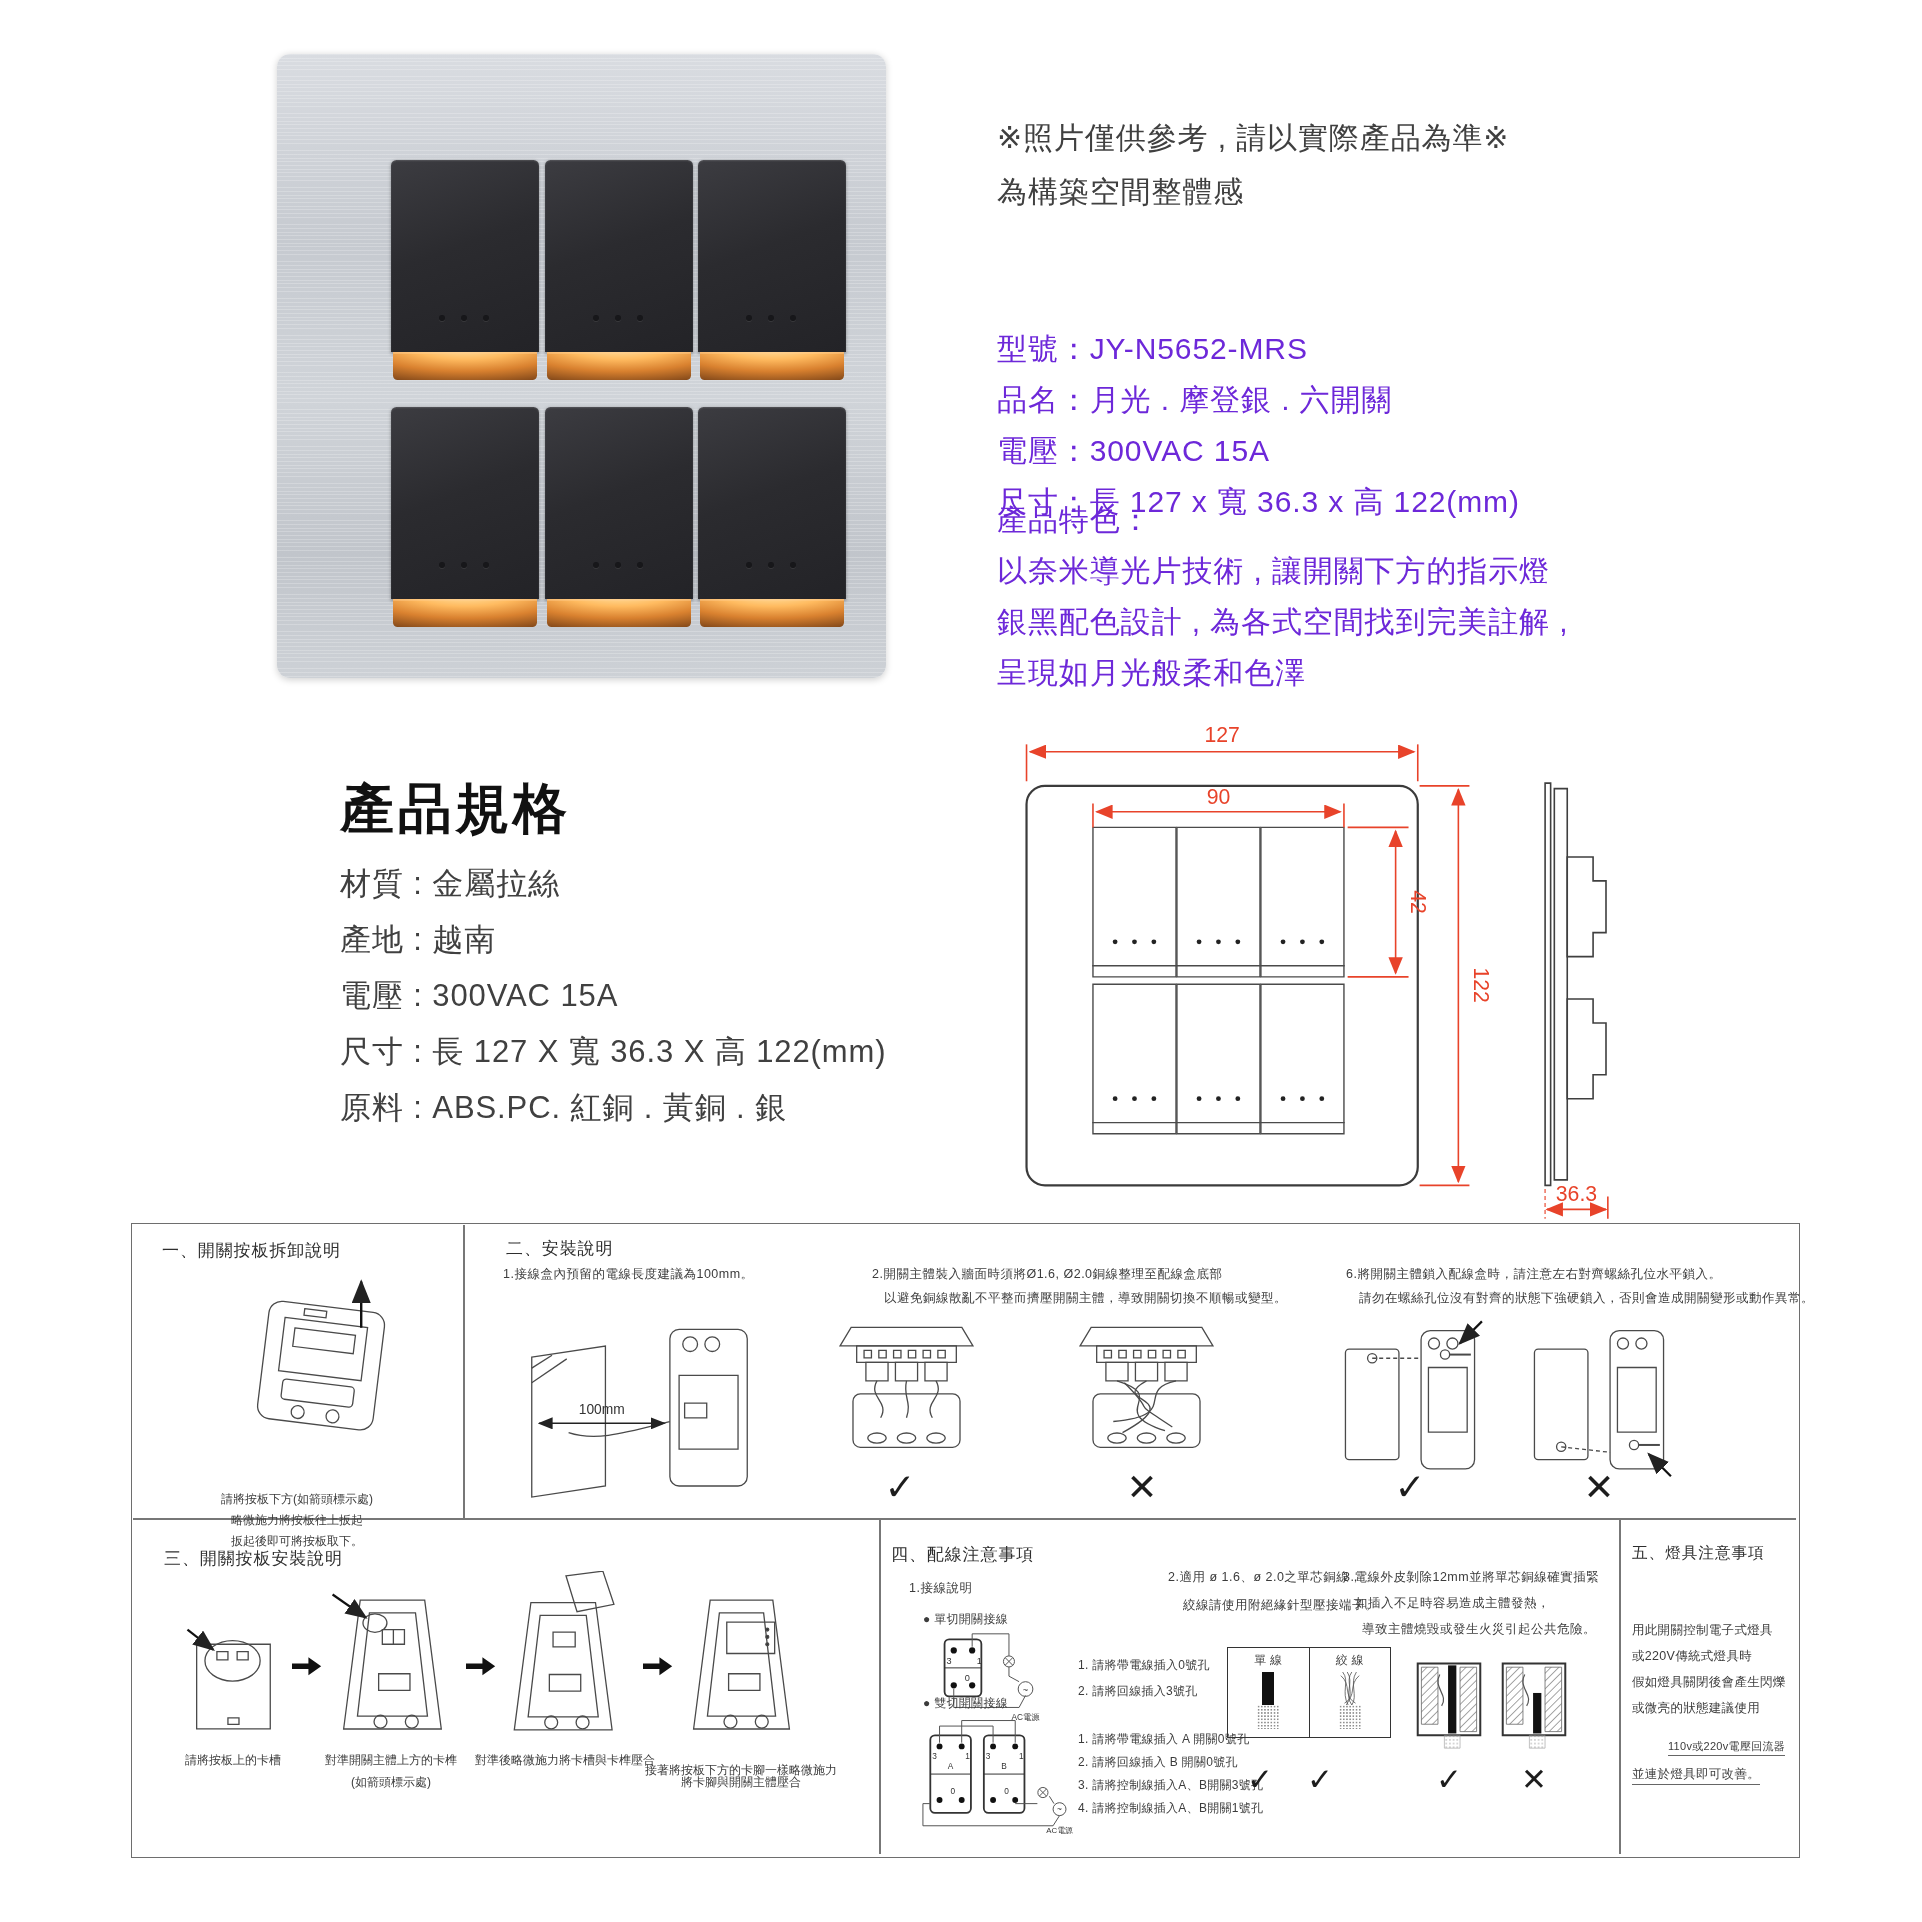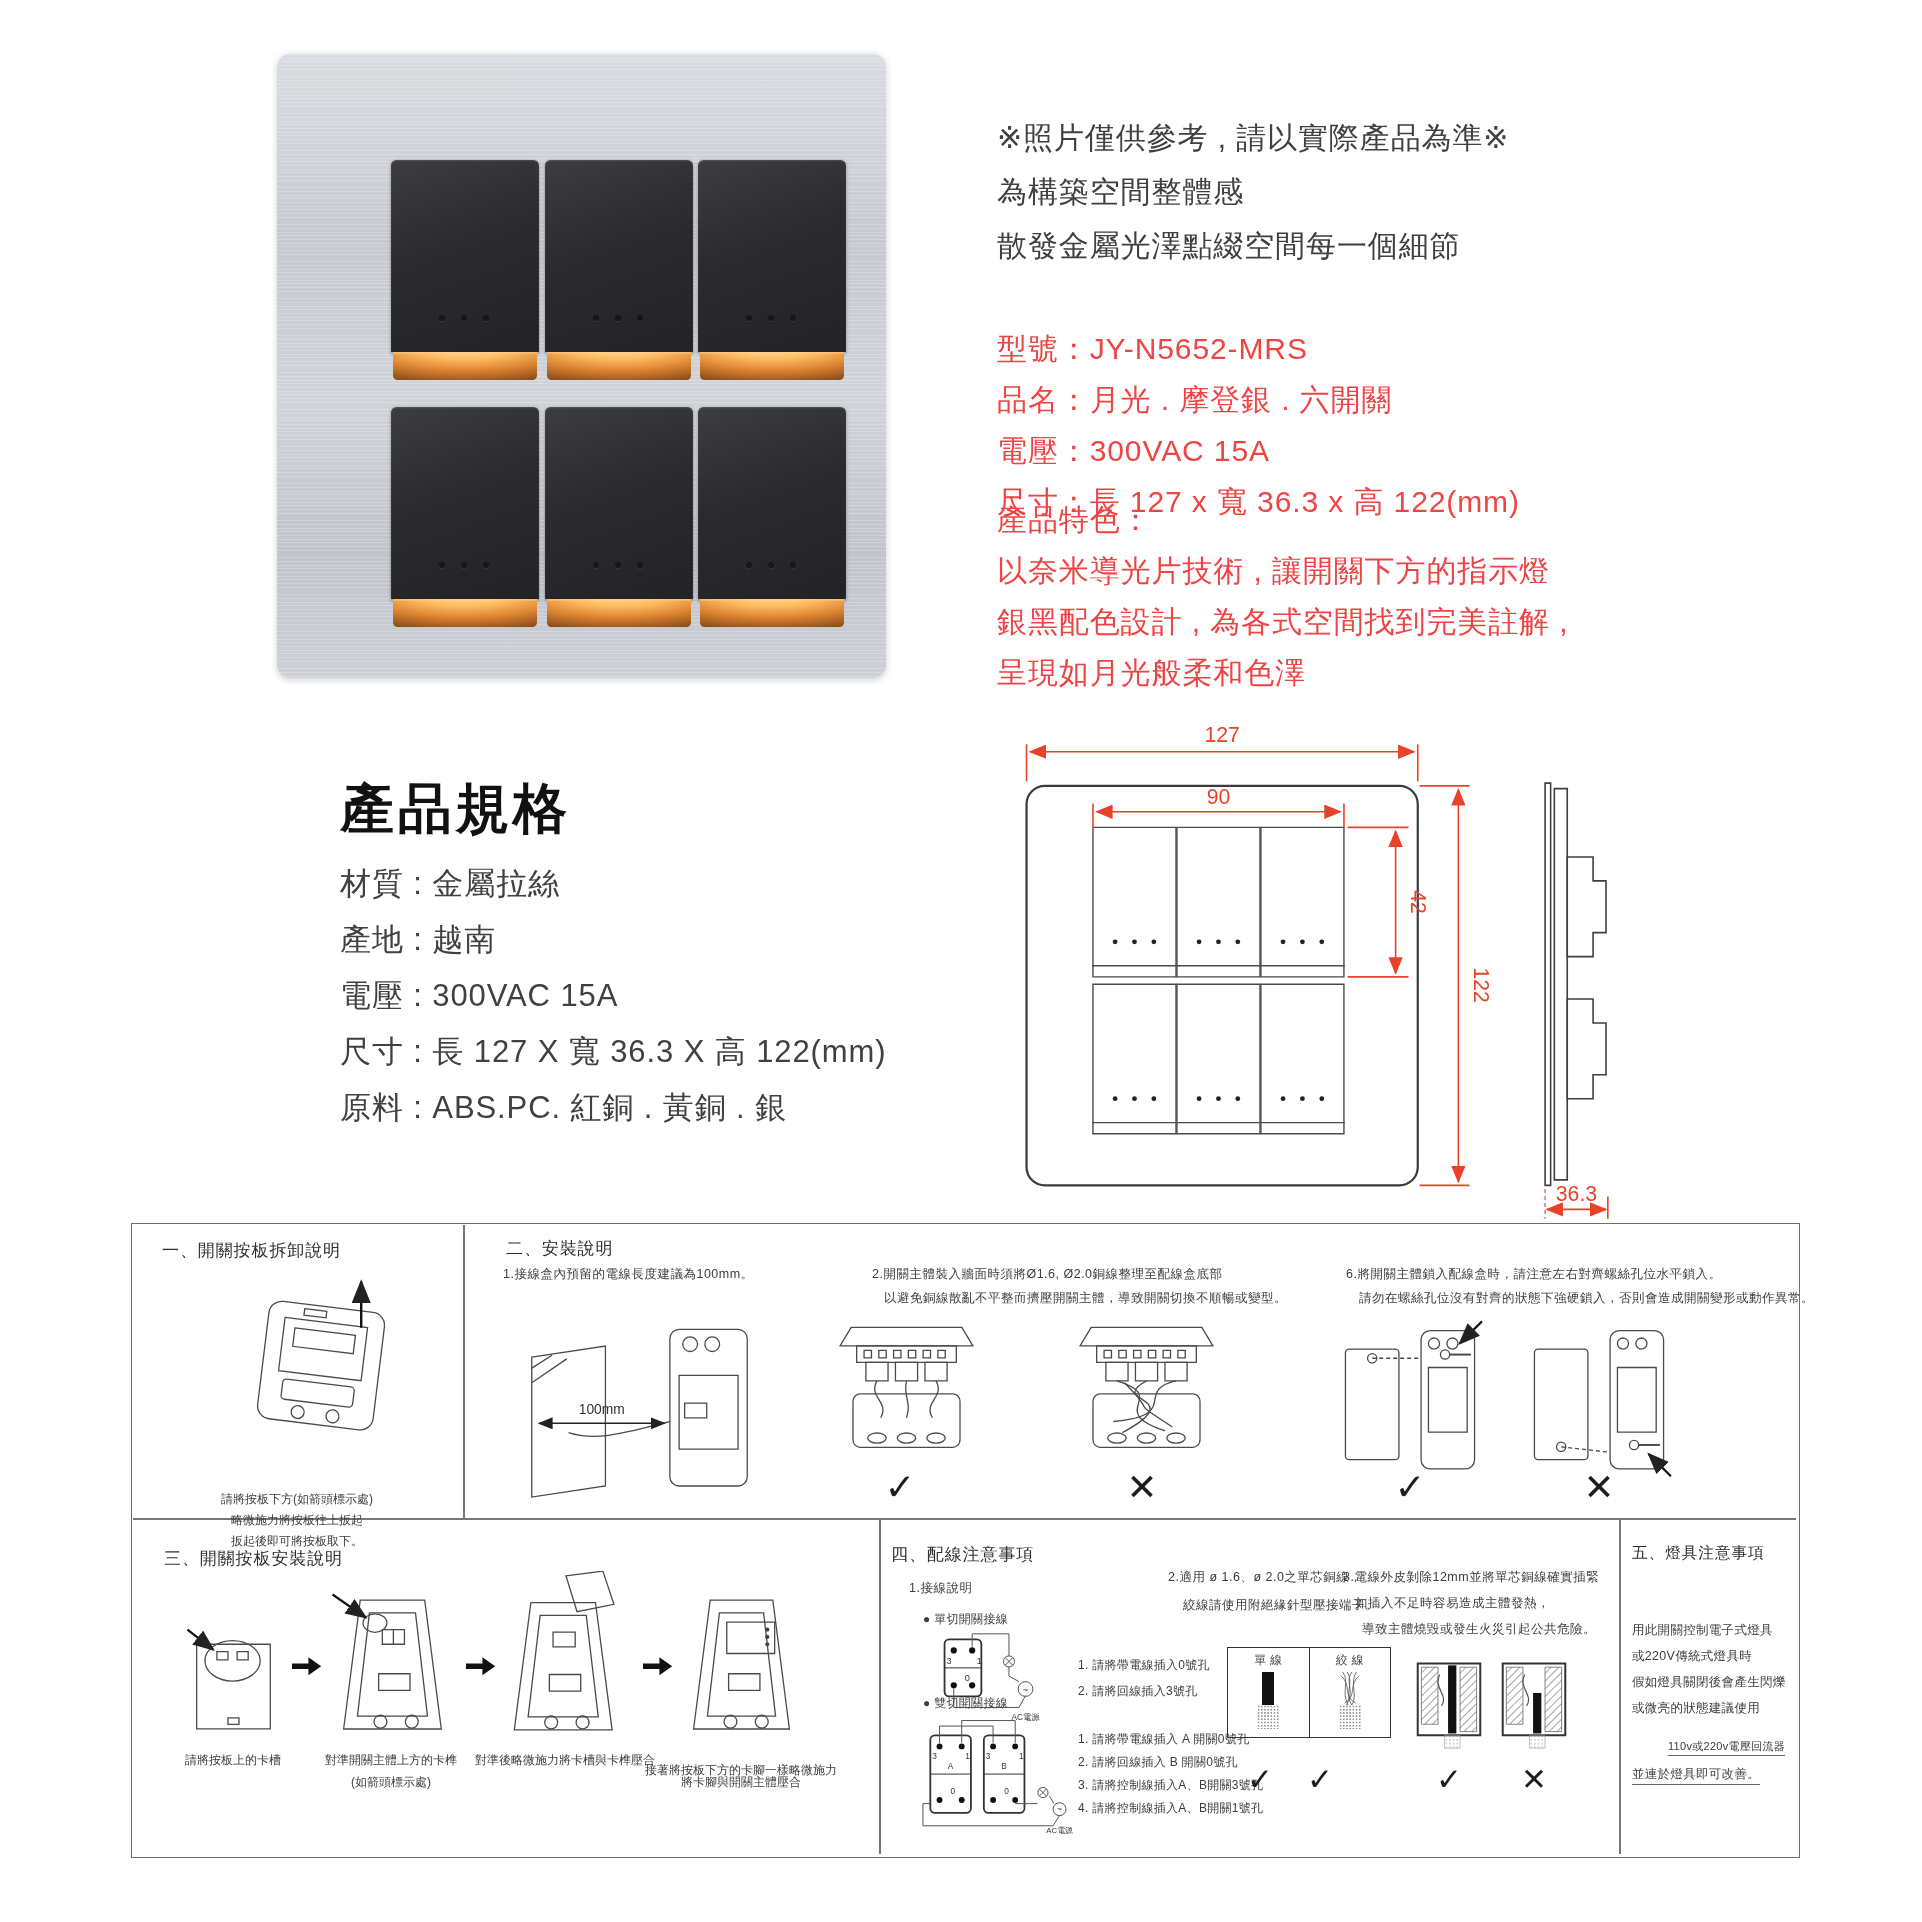--- a/index.html
+++ b/index.html
@@ -1,21 +1,21 @@
 <!DOCTYPE html>
 <html style="font-size:14.8px"><head>
 <meta charset="utf-8">
 <style>
   html,body{margin:0;padding:0;background:#fff;}
   .canvas{position:relative;width:1922px;height:1922px;background:#fff;overflow:hidden;
           font-family:"Liberation Sans","DejaVu Sans",sans-serif;color:#3d3d3d;}
   .abs{position:absolute;}
   
   .bigtxt{font-size:30px;line-height:54px;color:#404040;font-weight:400;letter-spacing:0.9px;}
-  .midtxt{font-size:30px;line-height:51px;color:#ef4444;font-weight:400;letter-spacing:0.9px;}
+  .midtxt{font-size:30px;line-height:51px;color:#6d28d9;font-weight:400;letter-spacing:0.9px;}
   .spec-title{font-size:54px;font-weight:700;color:#111;letter-spacing:3.7px;}
   .spec-lines{font-size:31px;line-height:56px;color:#404040;letter-spacing:0.9px;}
   
   .photo{left:277px;top:54px;width:609px;height:624px;border-radius:13px;
          background-image:repeating-linear-gradient(180deg,rgba(255,255,255,.22) 0 0.9px,rgba(0,0,0,0) 0.9px 3.7px),
            linear-gradient(180deg,#d9dce1 0%,#c6cad0 30%,#d0d4d9 55%,#c1c5cb 80%,#cdd1d6 100%);
          box-shadow:0 1.8px 7.4px rgba(0,0,0,.18);}
   .sw{position:absolute;width:148px;height:220px;}
   .sw-body{position:absolute;left:0;top:0;width:148px;height:192px;border-radius:5.5px 5.5px 0 0;
            background:linear-gradient(160deg,#3c3c41 0%,#2b2b2f 45%,#232327 100%);
@@ -88,21 +88,20 @@
           <div class="dot" style="left:70px;top:155px;"></div>
           <div class="dot" style="left:92px;top:155px;"></div>
       </div>
         <div class="sw-glow"></div>
     </div>
   </div>
 
   <div class="abs bigtxt" style="left:997px;top:111px;">
     <div>※照片僅供參考 , 請以實際產品為準※</div>
     <div>為構築空間整體感</div>
-    <div>散發金屬光澤點綴空間每一個細節</div>
   </div>
 
   <div class="abs midtxt" style="left:997px;top:323px;">
     <div>型號：JY-N5652-MRS</div>
     <div>品名：月光 . 摩登銀 . 六開關</div>
     <div>電壓：300VAC 15A</div>
     <div>尺寸：長 127 x 寬 36.3 x 高 122(mm)</div>
   </div>
 
   <div class="abs midtxt" style="left:997px;top:494px;">

